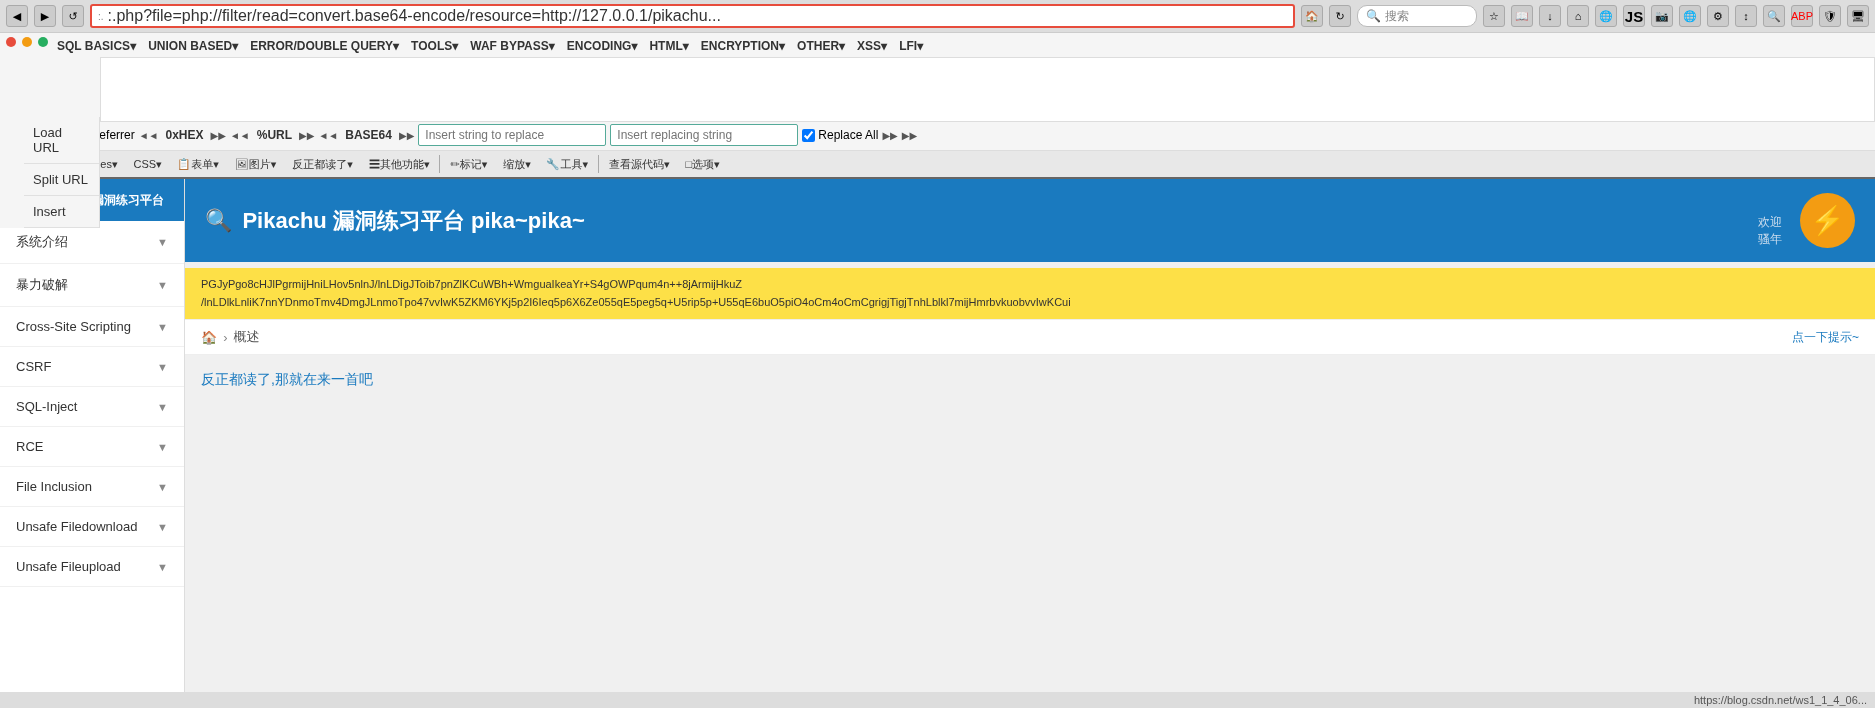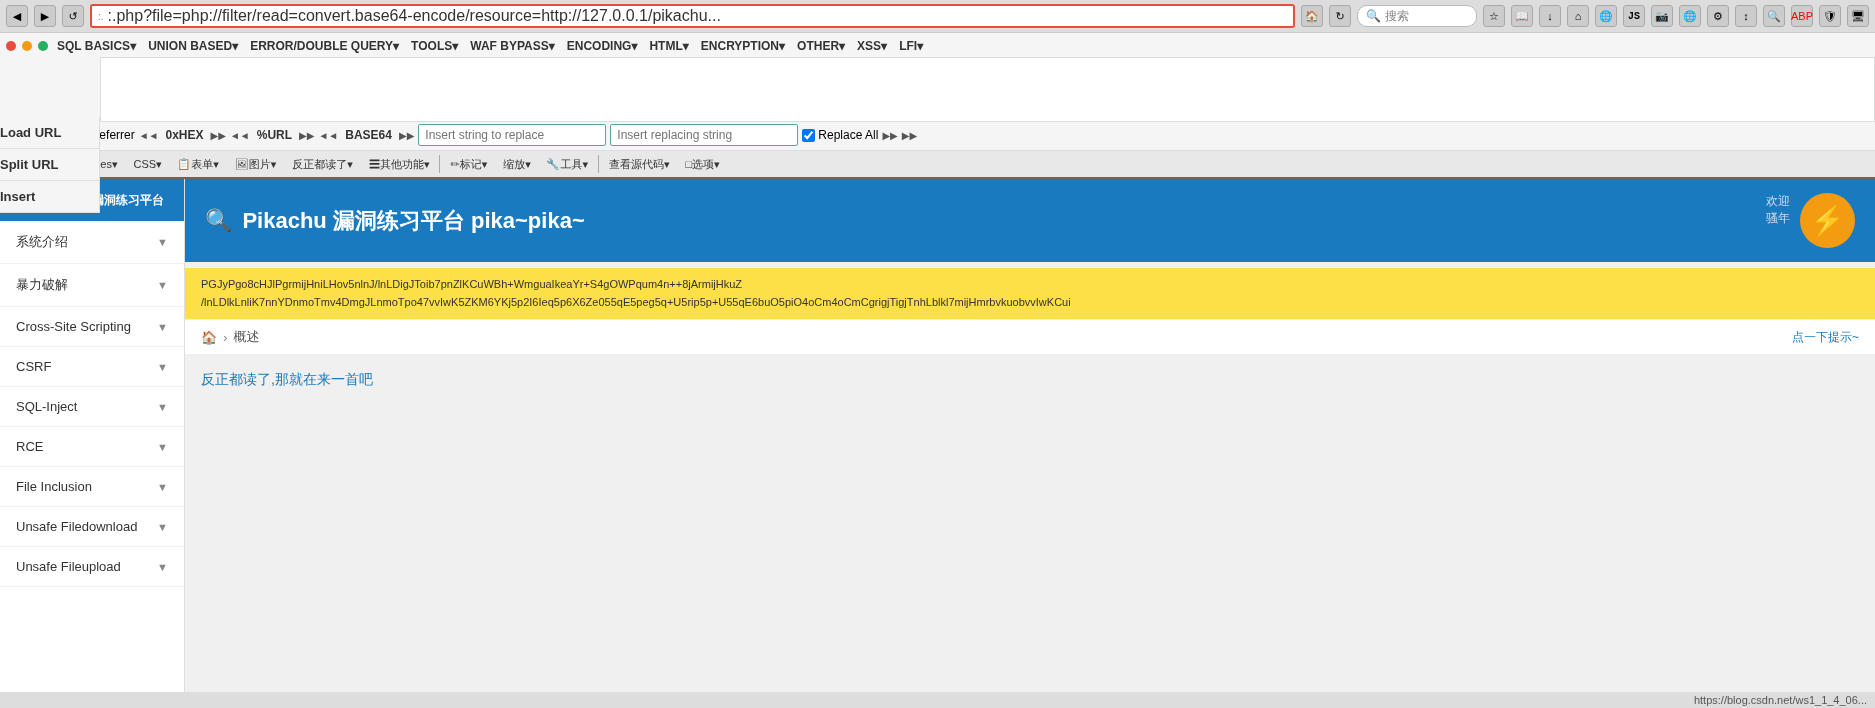--- a/index.html
+++ b/index.html
@@ -43,21 +43,21 @@
     .search-bar { display: flex; align-items: center; background: white; border: 1px solid #bbb; border-radius: 10px; padding: 2px 8px; font-size: 12px; color: #888; width: 120px; height: 22px; gap: 4px; }
 
     
     .hackbar {
       background: #f5f5f5;
       border-bottom: 1px solid #ddd;
       padding: 2px 0;
     }
     .hackbar-row1 {
       display: flex;
-      align-items: center;
+      align-items: flex-start;
       padding: 2px 4px;
       gap: 2px;
       flex-wrap: wrap;
     }
     .hb-dot { width: 10px; height: 10px; border-radius: 50%; margin: 0 2px; }
     .hb-dot.red { background: #e74c3c; }
     .hb-dot.orange { background: #f39c12; }
     .hb-dot.green { background: #27ae60; }
 
     .hb-menu {
@@ -108,26 +108,27 @@
     .hackbar-left {
       position: absolute;
       left: 0;
       top: 60px;
       width: 100px;
       background: #f5f5f5;
       border-right: 1px solid #ddd;
       z-index: 10;
     }
     .hbl-item {
-      padding: 8px 0;
+      padding: 8px 9px;
       font-size: 13px;
-      font-weight: bold;
+      font-weight: normal;
       cursor: pointer;
       border-bottom: 1px solid #e0e0e0;
       color: #333;
+      margin-left: 24px;
     }
 
     
     .url-input-area {
       margin-left: 100px;
       background: white;
       border: 1px solid #ddd;
       min-height: 65px;
       padding: 4px;
     }
@@ -250,21 +251,21 @@
     <div class="nav-btn">↻</div>
     <div class="search-bar">
       <span>🔍</span>
       <span>搜索</span>
     </div>
     <div class="nav-btn">☆</div>
     <div class="nav-btn">📖</div>
     <div class="nav-btn">↓</div>
     <div class="nav-btn">⌂</div>
     <div class="nav-btn">🌐</div>
-    <div class="nav-btn" style="font-weight:bold;font-size:10px;font-family:Liberation Mono, monospace;">JS</div>
+    <div class="nav-btn" style="font-weight:bold;font-size:15px;">JS</div>
     <div class="nav-btn">📷</div>
     <div class="nav-btn">🌐</div>
     <div class="nav-btn">⚙</div>
     <div class="nav-btn">↕</div>
     <div class="nav-btn">🔍</div>
     <div class="nav-btn" style="color:red;">ABP</div>
     <div class="nav-btn">🛡</div>
     <div class="nav-btn">🖥</div>
   </div>
 </div>
@@ -387,21 +388,21 @@
       <span class="chevron">▼</span>
     </div>
   </div>
 
   <div class="content-area">
     <div class="content-header">
       <div class="content-header-title">
         <span>🔍</span>
         <span>Pikachu 漏洞练习平台 pika~pika~</span>
       </div>
-      <div style="display:flex; align-items:flex-start; gap:10px;">
+      <div style="display:flex; align-items:flex-end; gap:18px;">
         <div class="welcome-text">欢迎<br>骚年</div>
         <div class="pikachu-avatar">⚡</div>
       </div>
     </div>
 
     <div class="encoded-content">
       <div>PGJyPgo8cHJlPgrmijHniLHov5nlnJ/lnLDigJToib7pnZlKCuWBh+WmguaIkeaYr+S4gOWPqum4n++8jArmijHkuZ</div>
       <div>/lnLDlkLnliK7nnYDnmoTmv4DmgJLnmoTpo47vvIwK5ZKM6YKj5p2I6Ieq5p6X6Ze055qE5peg5q+U5rip5p+U55qE6buO5piO4oCm4oCmCgrigjTigjTnhLblkl7mijHmrbvkuobvvIwKCui</div>
     </div>
 

